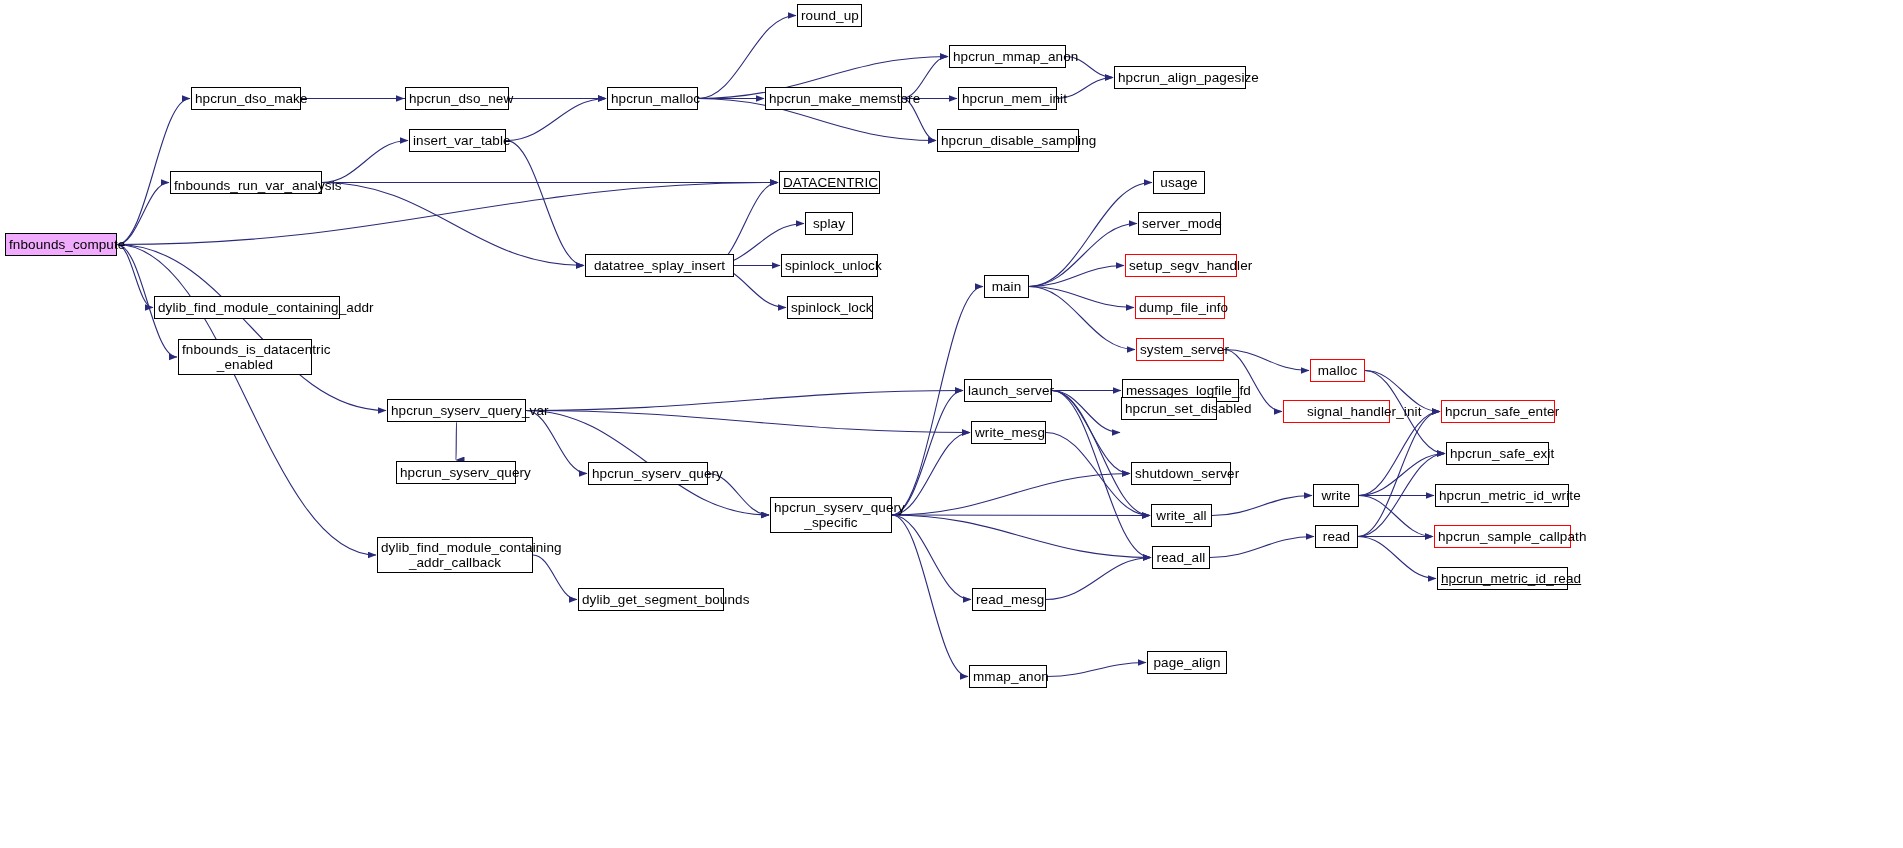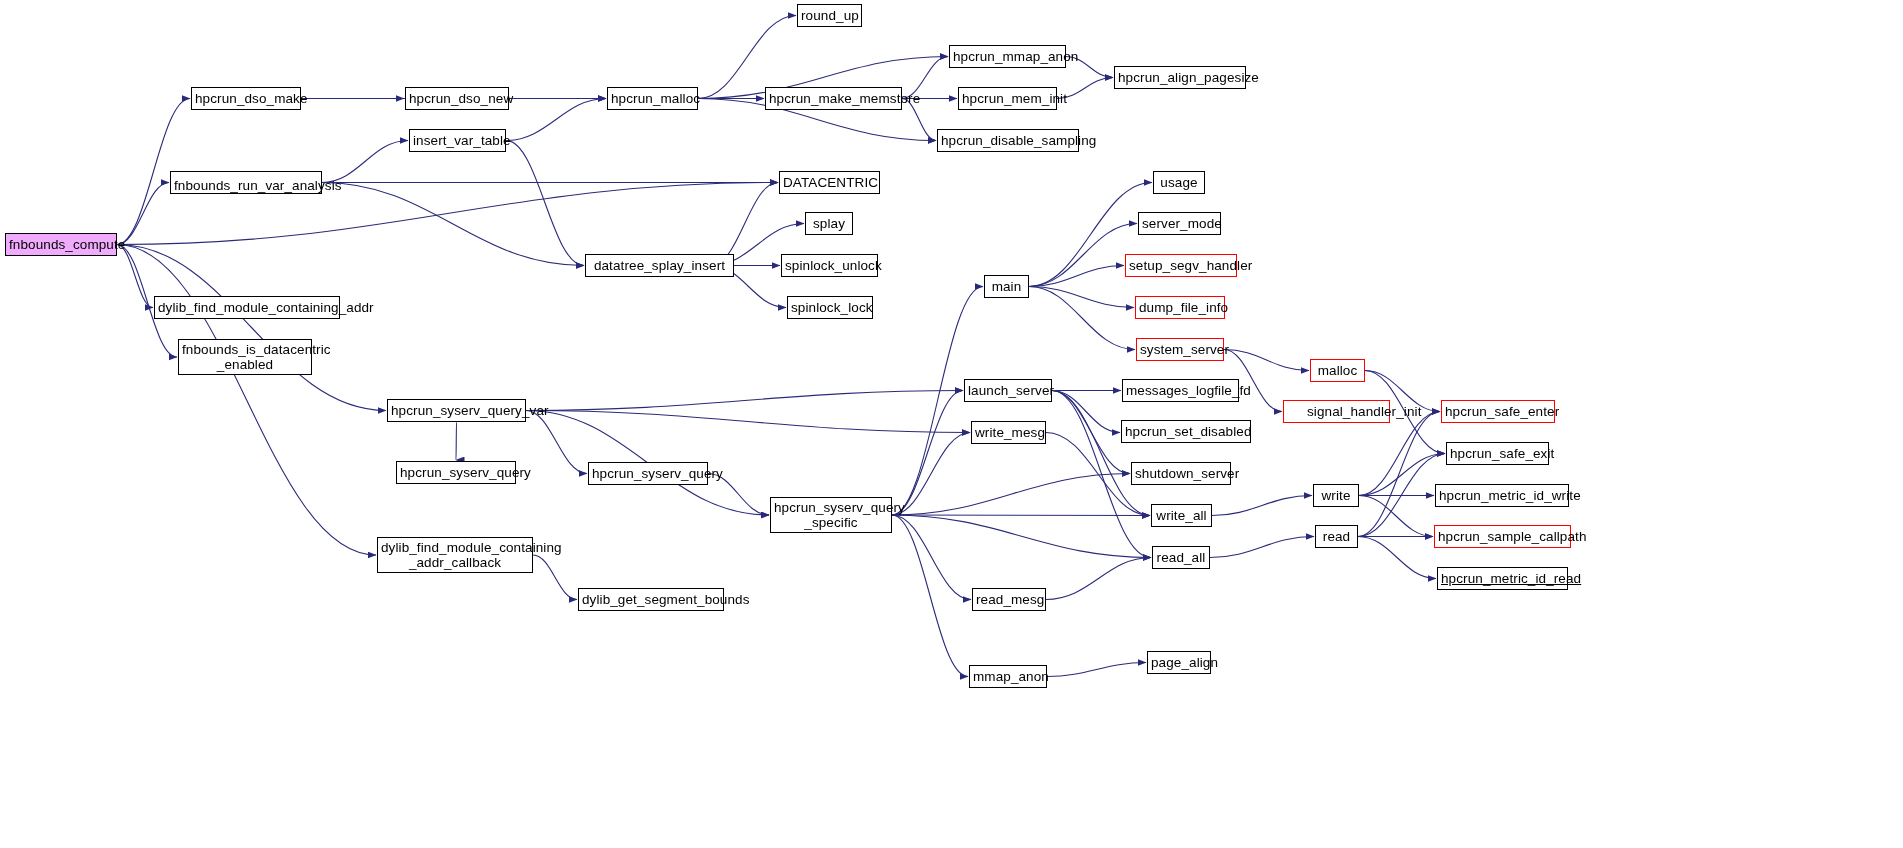--- a/index.html
+++ b/index.html
@@ -142,21 +142,21 @@
       <div class="node" style="left: 154px; top: 296px; width: 186px; height: 23px;"><span class="node-label">dylib_find_module_containing_addr</span></div>
       <div class="node" style="left: 178px; top: 339px; width: 134px; height: 36px;"><span class="node-label">fnbounds_is_datacentric
 _enabled</span></div>
       <div class="node" style="left: 607px; top: 87px; width: 91px; height: 23px;"><span class="node-label">hpcrun_malloc</span></div>
       <div class="node" style="left: 797px; top: 4px; width: 65px; height: 23px;"><span class="node-label">round_up</span></div>
       <div class="node" style="left: 765px; top: 87px; width: 137px; height: 23px;"><span class="node-label">hpcrun_make_memstore</span></div>
       <div class="node" style="left: 949px; top: 45px; width: 117px; height: 23px;"><span class="node-label">hpcrun_mmap_anon</span></div>
       <div class="node" style="left: 958px; top: 87px; width: 99px; height: 23px;"><span class="node-label">hpcrun_mem_init</span></div>
       <div class="node" style="left: 937px; top: 129px; width: 142px; height: 23px;"><span class="node-label">hpcrun_disable_sampling</span></div>
       <div class="node" style="left: 1114px; top: 66px; width: 132px; height: 23px;"><span class="node-label">hpcrun_align_pagesize</span></div>
-      <div class="node" style="left: 779px; top: 171px; width: 101px; height: 23px;"><span class="node-label">DATACENTRIC</span></div>
+      <div class="node" style="left: 779px; top: 171px; width: 101px; height: 23px; text-decoration: underline;"><span class="node-label">DATACENTRIC</span></div>
       <div class="node" style="left: 585px; top: 254px; width: 149px; height: 23px;"><span class="node-label">datatree_splay_insert</span></div>
       <div class="node" style="left: 805px; top: 212px; width: 48px; height: 23px;"><span class="node-label">splay</span></div>
       <div class="node" style="left: 781px; top: 254px; width: 97px; height: 23px;"><span class="node-label">spinlock_unlock</span></div>
       <div class="node" style="left: 787px; top: 296px; width: 86px; height: 23px;"><span class="node-label">spinlock_lock</span></div>
       <div class="node" style="left: 984px; top: 275px; width: 45px; height: 23px;"><span class="node-label">main</span></div>
       <div class="node" style="left: 1153px; top: 171px; width: 52px; height: 23px;"><span class="node-label">usage</span></div>
       <div class="node" style="left: 1138px; top: 212px; width: 83px; height: 23px;"><span class="node-label">server_mode</span></div>
       <div class="node red" style="left: 1125px; top: 254px; width: 112px; height: 23px;"><span class="node-label">setup_segv_handler</span></div>
       <div class="node red" style="left: 1135px; top: 296px; width: 90px; height: 23px;"><span class="node-label">dump_file_info</span></div>
       <div class="node red" style="left: 1136px; top: 338px; width: 88px; height: 23px;"><span class="node-label">system_server</span></div>
@@ -165,26 +165,26 @@
       <div class="node red" style="left: 1441px; top: 400px; width: 114px; height: 23px;"><span class="node-label">hpcrun_safe_enter</span></div>
       <div class="node" style="left: 1446px; top: 442px; width: 103px; height: 23px;"><span class="node-label">hpcrun_safe_exit</span></div>
       <div class="node" style="left: 1435px; top: 484px; width: 134px; height: 23px;"><span class="node-label">hpcrun_metric_id_write</span></div>
       <div class="node red" style="left: 1434px; top: 525px; width: 137px; height: 23px;"><span class="node-label">hpcrun_sample_callpath</span></div>
       <div class="node" style="left: 1437px; top: 567px; width: 131px; height: 23px; text-decoration: underline;"><span class="node-label">hpcrun_metric_id_read</span></div>
       <div class="node" style="left: 1313px; top: 484px; width: 46px; height: 23px;"><span class="node-label">write</span></div>
       <div class="node" style="left: 1315px; top: 525px; width: 43px; height: 23px;"><span class="node-label">read</span></div>
       <div class="node" style="left: 964px; top: 379px; width: 88px; height: 23px;"><span class="node-label">launch_server</span></div>
       <div class="node" style="left: 971px; top: 421px; width: 75px; height: 23px;"><span class="node-label">write_mesg</span></div>
       <div class="node" style="left: 1122px; top: 379px; width: 117px; height: 23px;"><span class="node-label">messages_logfile_fd</span></div>
-      <div class="node" style="left: 1121px; top: 420px; width: 130px; height: 23px;"><span class="node-label">hpcrun_set_disabled</span></div>
+      <div class="node" style="left: 1121px; top: 397px; width: 96px; height: 23px;"><span class="node-label">hpcrun_set_disabled</span></div>
       <div class="node" style="left: 1131px; top: 462px; width: 100px; height: 23px;"><span class="node-label">shutdown_server</span></div>
       <div class="node" style="left: 1151px; top: 504px; width: 61px; height: 23px;"><span class="node-label">write_all</span></div>
       <div class="node" style="left: 1152px; top: 546px; width: 58px; height: 23px;"><span class="node-label">read_all</span></div>
       <div class="node" style="left: 972px; top: 588px; width: 74px; height: 23px;"><span class="node-label">read_mesg</span></div>
-      <div class="node" style="left: 1147px; top: 651px; width: 64px; height: 23px;"><span class="node-label">page_align</span></div>
+      <div class="node" style="left: 1147px; top: 651px; width: 80px; height: 23px;"><span class="node-label">page_align</span></div>
       <div class="node" style="left: 969px; top: 665px; width: 78px; height: 23px;"><span class="node-label">mmap_anon</span></div>
       <div class="node" style="left: 770px; top: 497px; width: 122px; height: 36px;"><span class="node-label">hpcrun_syserv_query
 _specific</span></div>
       <div class="node" style="left: 387px; top: 399px; width: 139px; height: 23px;"><span class="node-label">hpcrun_syserv_query_var</span></div>
       <div class="node" style="left: 396px; top: 461px; width: 120px; height: 23px;"><span class="node-label">hpcrun_syserv_query</span></div>
       <div class="node" style="left: 588px; top: 462px; width: 120px; height: 23px;"><span class="node-label">hpcrun_syserv_query</span></div>
       <div class="node" style="left: 377px; top: 537px; width: 156px; height: 36px;"><span class="node-label">dylib_find_module_containing
 _addr_callback</span></div>
       <div class="node" style="left: 578px; top: 588px; width: 146px; height: 23px;"><span class="node-label">dylib_get_segment_bounds</span></div>
     </div>

